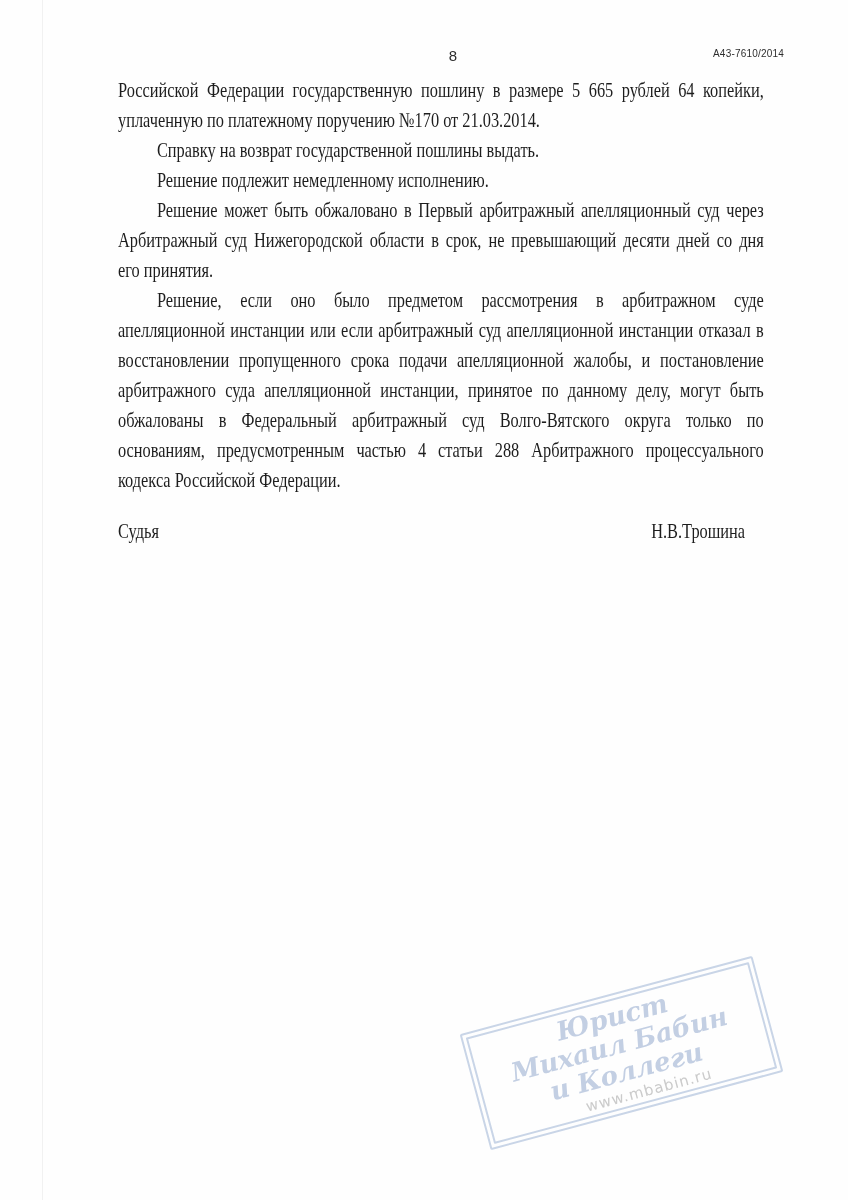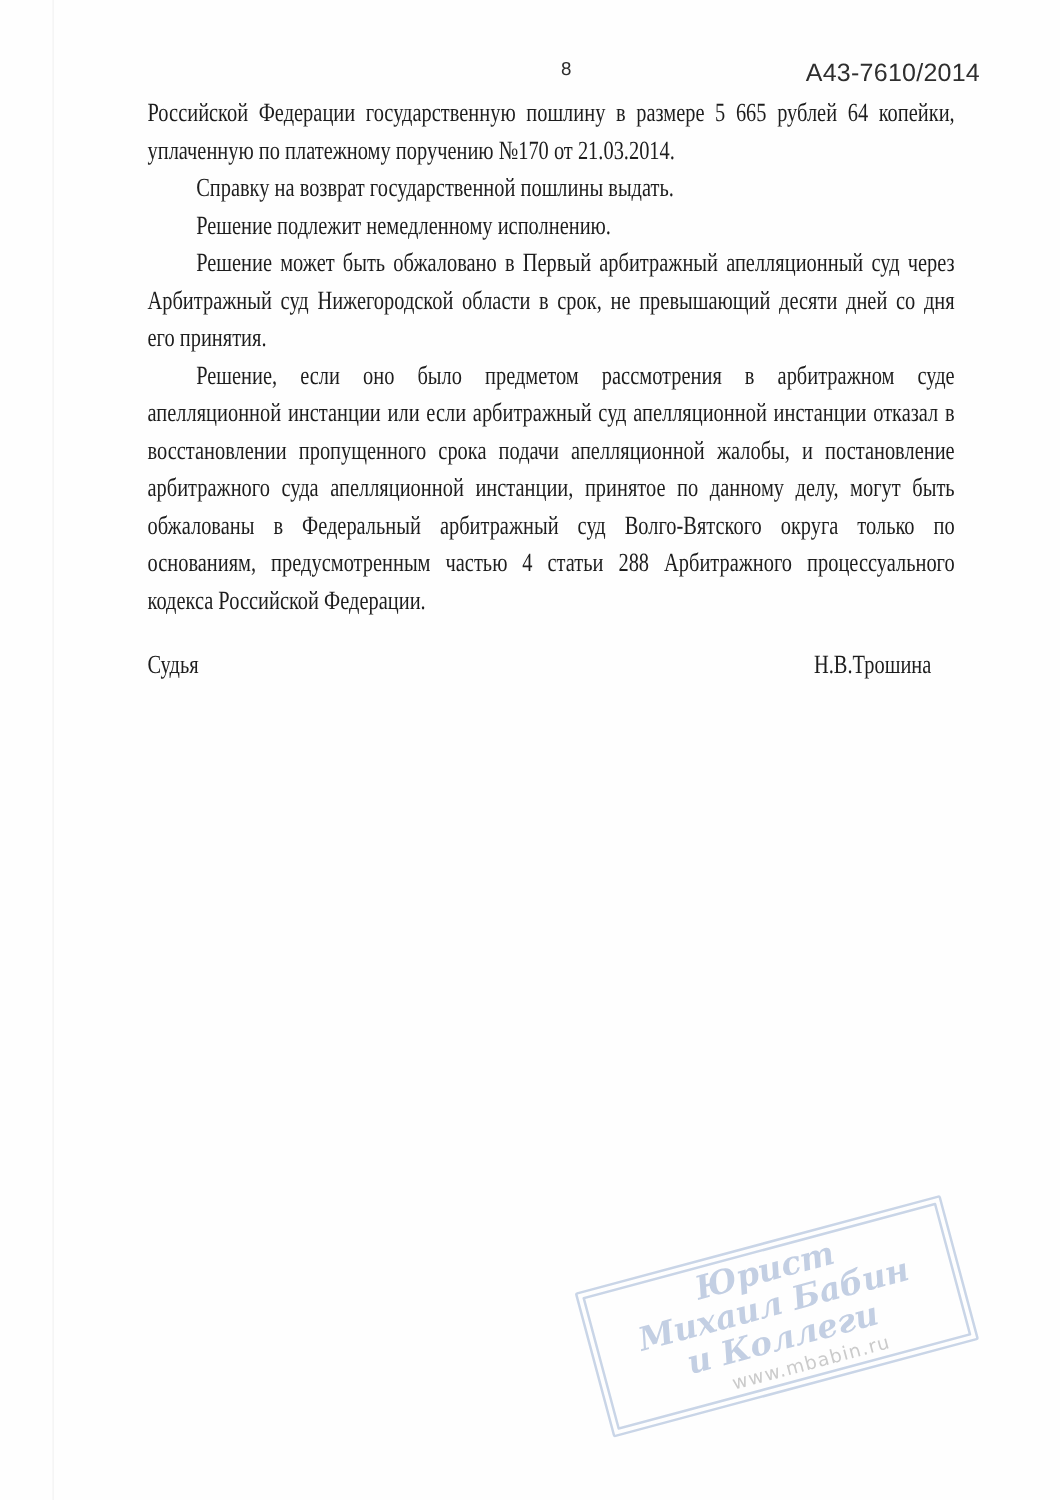--- a/index.html
+++ b/index.html
@@ -29,21 +29,21 @@
     top: 47px; left: 428px; width: 50px;
     text-align: center;
     font-family: "Liberation Sans", sans-serif;
     font-size: 15px;
     color: #2e2e2e;
   }
   .case-num {
     position: absolute;
     top: 48px; right: 64px;
     font-family: "Liberation Sans", sans-serif;
-    font-size: 20px;
+    font-size: 10px;
     letter-spacing: 0.2px;
     color: #2e2e2e;
   }
 
   
   .doc-col {
     position: absolute;
     left: 118px; top: 75px;
     width: 830px;
     transform: scaleX(0.778);

